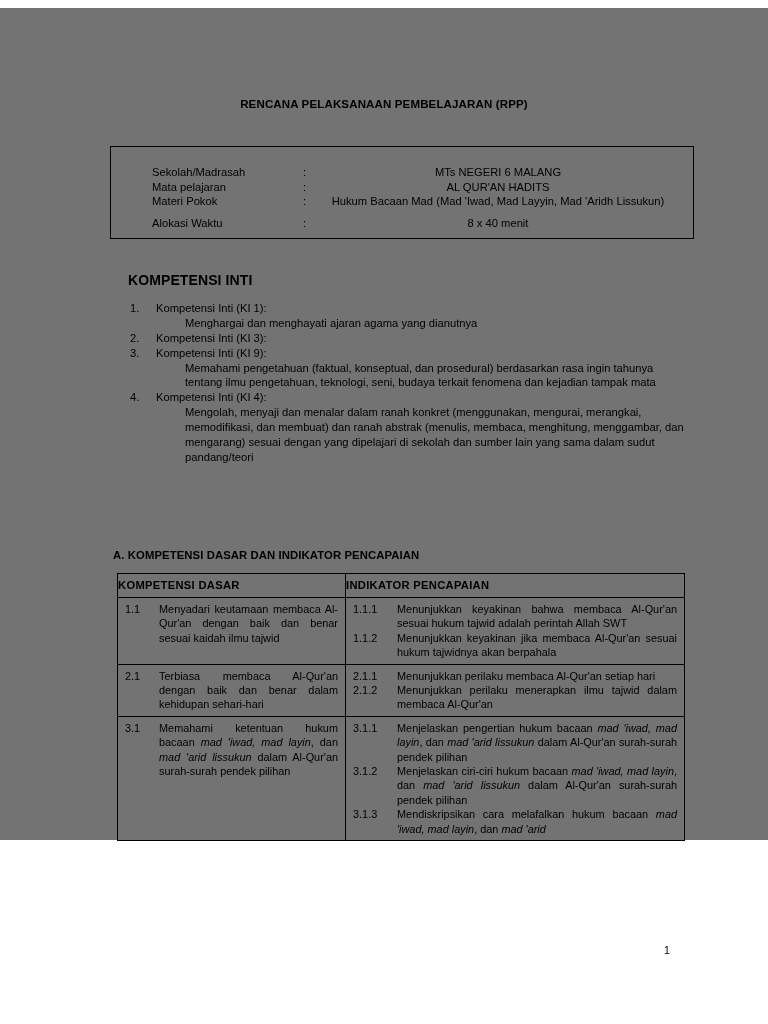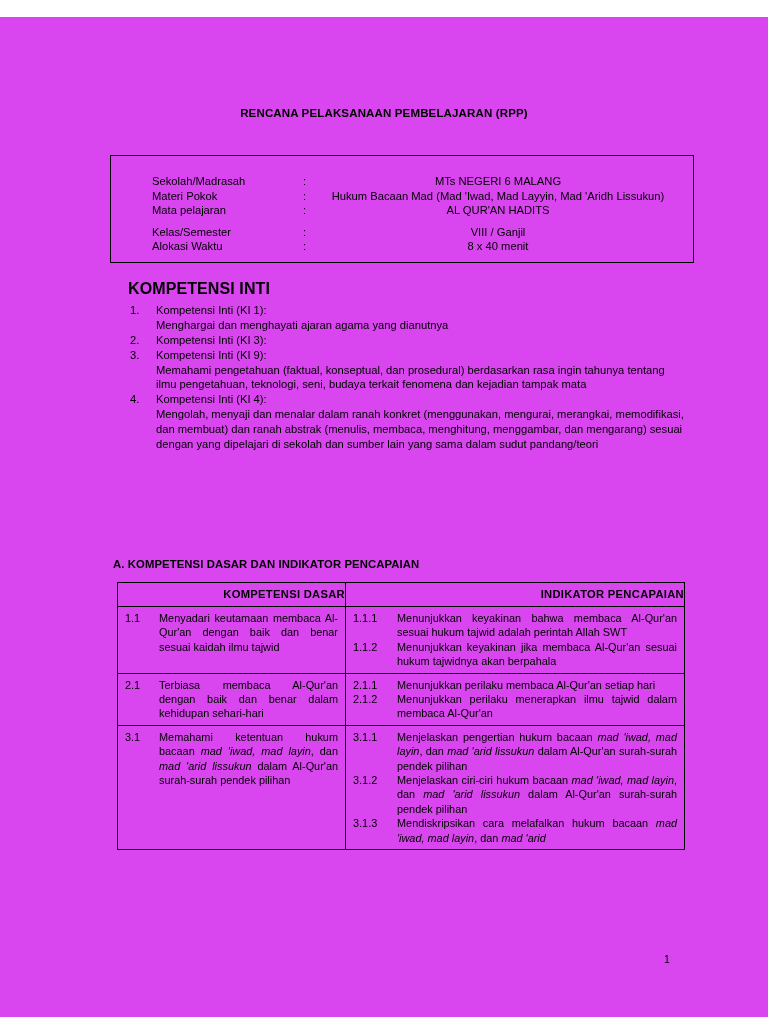--- a/index.html
+++ b/index.html
@@ -10,24 +10,24 @@
   body {
     width: 768px;
     height: 1024px;
     font-family: "Liberation Sans", sans-serif;
     color: #000000;
     position: relative;
     overflow: hidden;
   }
   .page {
     position: absolute;
-    top: 17px; left: 0;
+    top: 8px; left: 0;
     width: 768px;
-    height: 1000px;
-    background: #d946ef;
+    height: 832px;
+    background: #737373;
   }
 
   
   .doc-title {
     position: absolute;
     top: 90px;
     left: 0;
     width: 768px;
     text-align: center;
     font-size: 11.5px;
@@ -64,36 +64,37 @@
   .ki-block {
     position: absolute;
     top: 265px;
     left: 128px;
     width: 560px;
     font-size: 11.2px;
     line-height: 14.9px;
   }
   .ki-heading {
     font-weight: bold;
-    font-size: 16px;
-    margin-bottom: 6px;
+    font-size: 14px;
+    margin-bottom: 13px;
     letter-spacing: 0.1px;
   }
   .ki-item {
     position: relative;
     padding-left: 28px;
     margin: 0;
   }
   .ki-num {
     position: absolute;
     left: 2px;
     top: 0;
   }
   .ki-sub {
     display: block;
+    margin-left: 29px;
   }
 
   
   .sec-a-heading {
     position: absolute;
     top: 541px;
     left: 113px;
     font-size: 11.3px;
     font-weight: bold;
     letter-spacing: 0.1px;
@@ -109,21 +110,21 @@
     table-layout: fixed;
     font-size: 10.9px;
   }
   .kd-table th,
   .kd-table td {
     border: 1.2px solid #000;
     vertical-align: top;
     padding: 0;
   }
   .kd-table th {
-    text-align: right;
+    text-align: left;
     font-weight: bold;
     font-size: 11.2px;
     padding: 5px 0 6px 0;
     letter-spacing: 0.3px;
   }
   .col-kd { width: 227px; }
   .col-ind { width: 338px; }
 
   .cell-inner {
     padding: 4px 7px 4px 7px;
@@ -169,38 +170,33 @@
 
   <div class="identity-box">
     <table class="identity-table">
       <tbody>
         <tr>
           <td class="id-label">Sekolah/Madrasah</td>
           <td class="id-colon">:</td>
           <td class="id-value">MTs NEGERI 6 MALANG</td>
         </tr>
         <tr>
+          <td class="id-label">Mata pelajaran</td>
+          <td class="id-colon">:</td>
+          <td class="id-value">AL QUR'AN HADITS</td>
+        </tr>
+        <tr>
           <td class="id-label">Materi Pokok</td>
           <td class="id-colon">:</td>
           <td class="id-value">Hukum Bacaan Mad (Mad 'Iwad, Mad Layyin, Mad 'Aridh Lissukun)</td>
-        </tr>
-        <tr>
-          <td class="id-label">Mata pelajaran</td>
-          <td class="id-colon">:</td>
-          <td class="id-value">AL QUR'AN HADITS</td>
         </tr>
         <tr class="spacer-row">
           <td></td>
           <td></td>
           <td></td>
-        </tr>
-        <tr>
-          <td class="id-label">Kelas/Semester</td>
-          <td class="id-colon">:</td>
-          <td class="id-value">VIII / Ganjil</td>
         </tr>
         <tr>
           <td class="id-label">Alokasi Waktu</td>
           <td class="id-colon">:</td>
           <td class="id-value">8 x 40 menit</td>
         </tr>
       </tbody>
     </table>
   </div>
 

